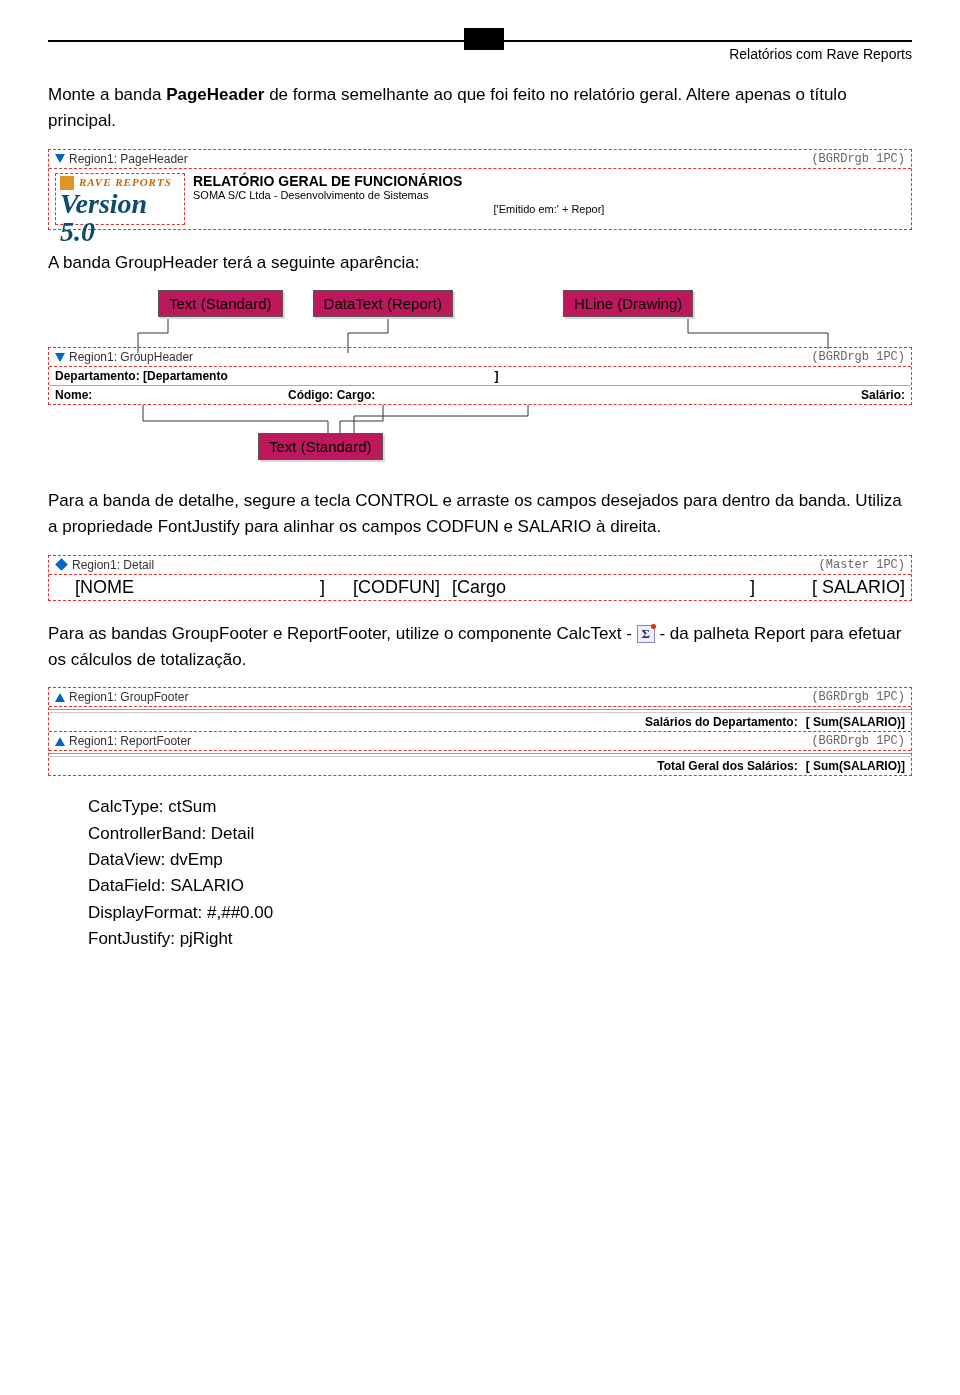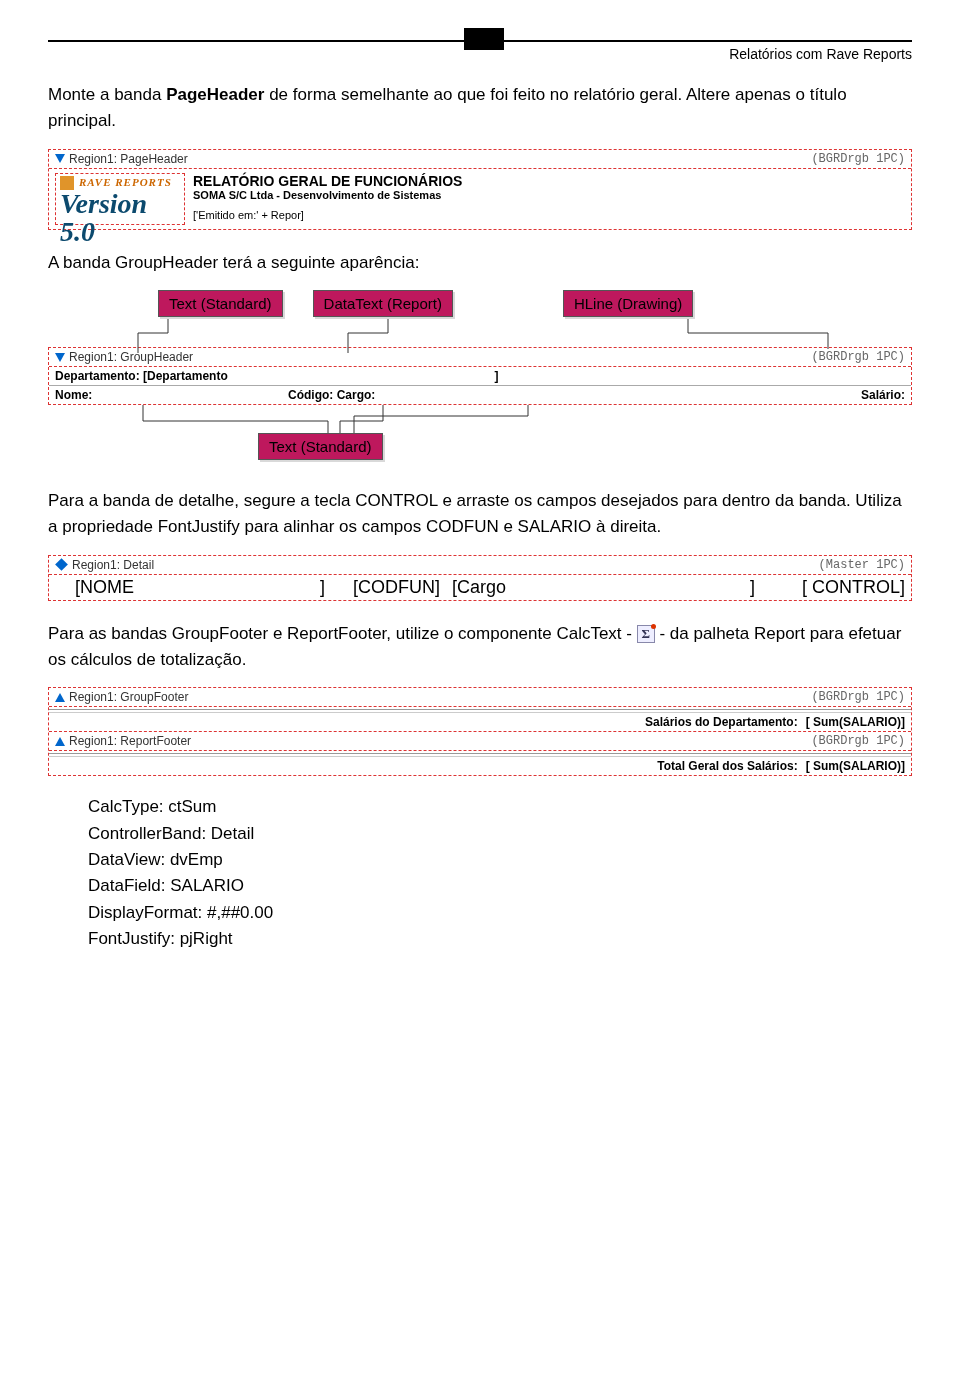--- a/index.html
+++ b/index.html
@@ -73,22 +73,22 @@
     font-style: italic;
     text-align: left;
     padding: 2px 4px;
     line-height: 1;
   }
   .rave-logo .l1 { font-size: 11px; color: #c60; letter-spacing: 1px; }
   .rave-logo .l2 { font-size: 28px; color: #0c4a6e; }
   .rave-logo .icon-tag { width:14px; height:14px; background:#e0942a; display:inline-block; vertical-align:middle; margin-right:2px; }
   .ph-title-block { display: inline-block; vertical-align: top; margin-left: 8px; }
   .ph-title { font-weight: bold; font-size: 14px; }
-  .ph-sub { font-weight: bold; font-size: 11px; }
-  .ph-emit { font-size: 11px; text-align: left; margin-top: 8px; }
+  .ph-sub { font-weight: normal; font-size: 11px; }
+  .ph-emit { font-size: 11px; text-align: center; margin-top: 2px; }
   .callout-row {
     display: flex;
     gap: 30px;
     margin: 10px 0 8px 110px;
   }
   .callout {
     background: #be185d;
     border: 1px solid #555;
     padding: 4px 10px;
     font-size: 15px;
@@ -263,21 +263,21 @@
       <span class="left">
           <span class="diamond"></span>
           <span>Region1: Detail</span>
         </span>
       <span class="tag">(Master 1PC)</span>
     </div>
     <div class="detail-row">
       <div class="col-nome"><span>[NOME</span><span style="float:right;">]</span></div>
       <div class="col-cod" style="text-align:right;">[CODFUN]</div>
       <div class="col-cargo"><span style="margin-left:12px;">[Cargo</span><span style="float:right;margin-right:40px;">]</span></div>
-      <div class="col-sal"><span>[</span> <span>CONTROL]</span></div>
+      <div class="col-sal"><span>[</span> <span>SALARIO]</span></div>
     </div>
   </div>
 
   <p class="body-text">
     <span>Para as bandas GroupFooter e ReportFooter, utilize o componente CalcText - </span>
     <span class="calctext-icon">Σ</span>
     <span> - da palheta Report para efetuar os cálculos de totalização.</span>
   </p>
 
   

